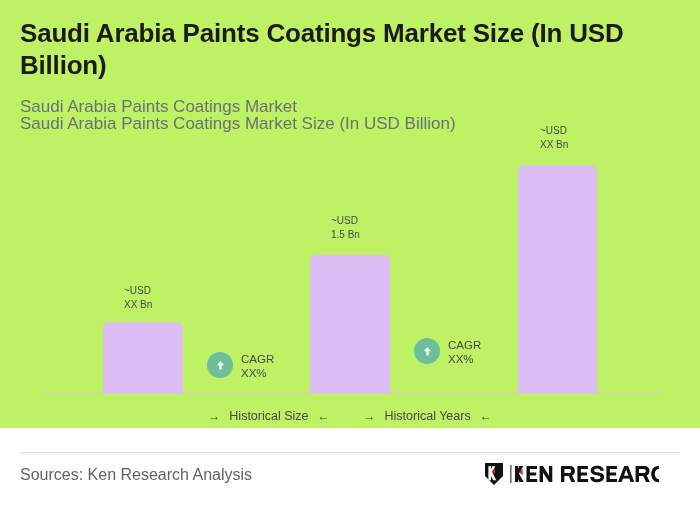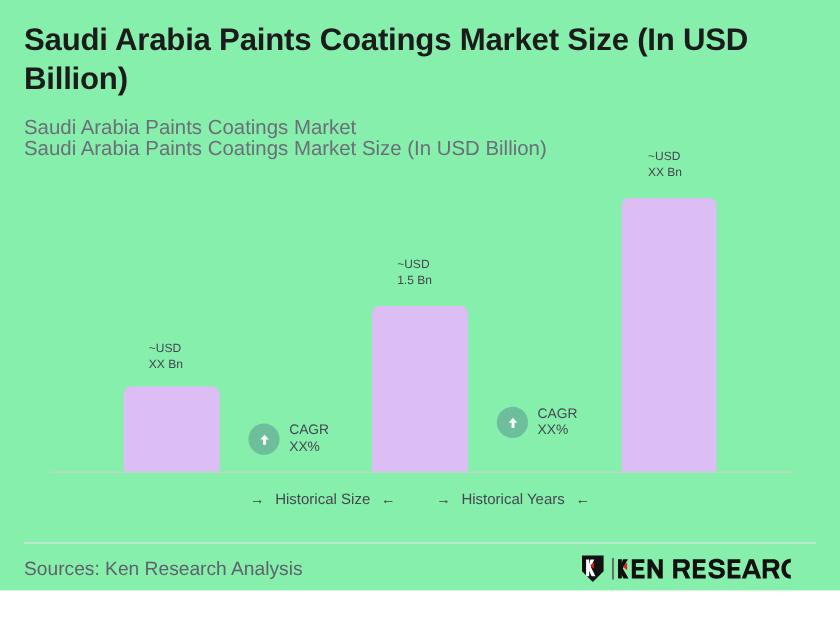--- a/index.html
+++ b/index.html
@@ -13,22 +13,22 @@
     position: relative;
     font-family: "Liberation Sans", sans-serif;
     overflow: hidden;
   }
 
   #page {
     position: absolute;
     left: 0;
     top: 0;
     width: 700px;
-    height: 492px;
-    background: #86efac;
+    height: 428px;
+    background: #bef264;
   }
 
   
   .title {
     position: absolute;
     left: 20px;
     top: 18px;
     width: 640px;
     font-size: 26px;
     font-weight: bold;
@@ -80,21 +80,21 @@
     font-size: 10px;
     line-height: 14px;
     color: #44484f;
     white-space: nowrap;
   }
 
   
   .cagr {
     position: absolute;
     display: flex;
-    align-items: center;
+    align-items: flex-start;
     gap: 8px;
   }
   .cagr-circle {
     width: 26px;
     height: 26px;
     border-radius: 50%;
     background: #6dbf9c;
     display: flex;
     align-items: center;
     justify-content: center;

